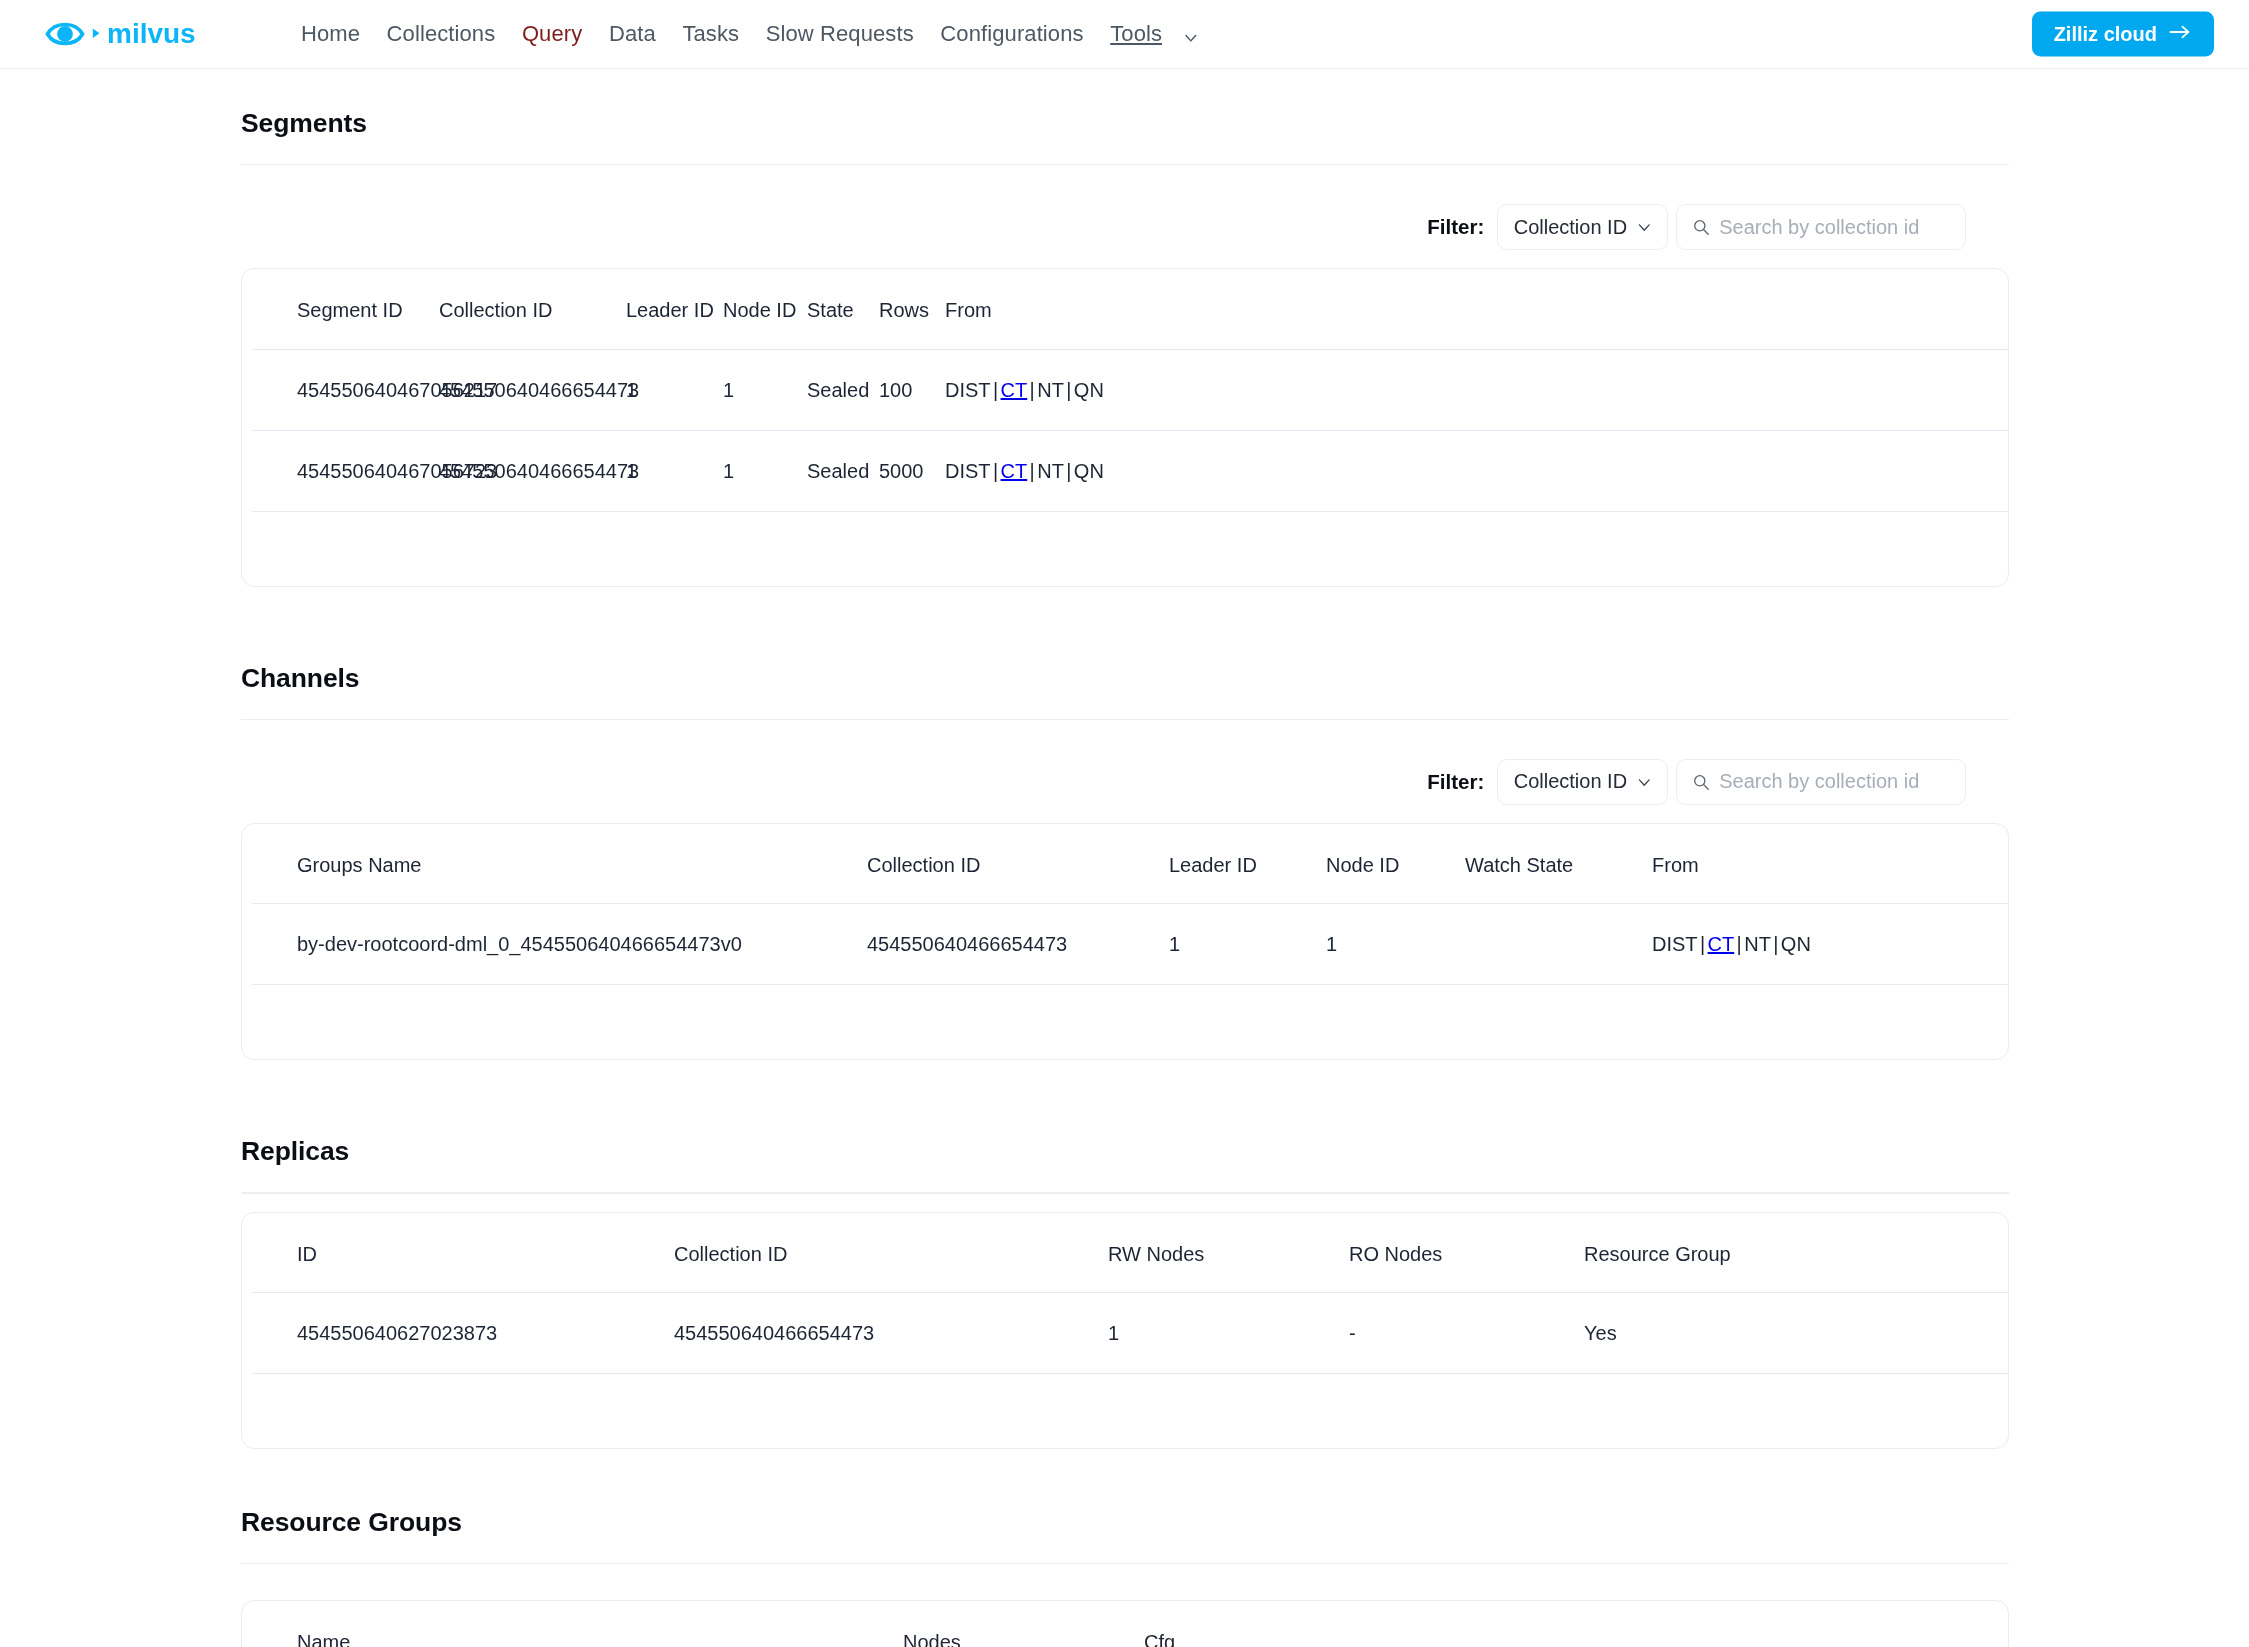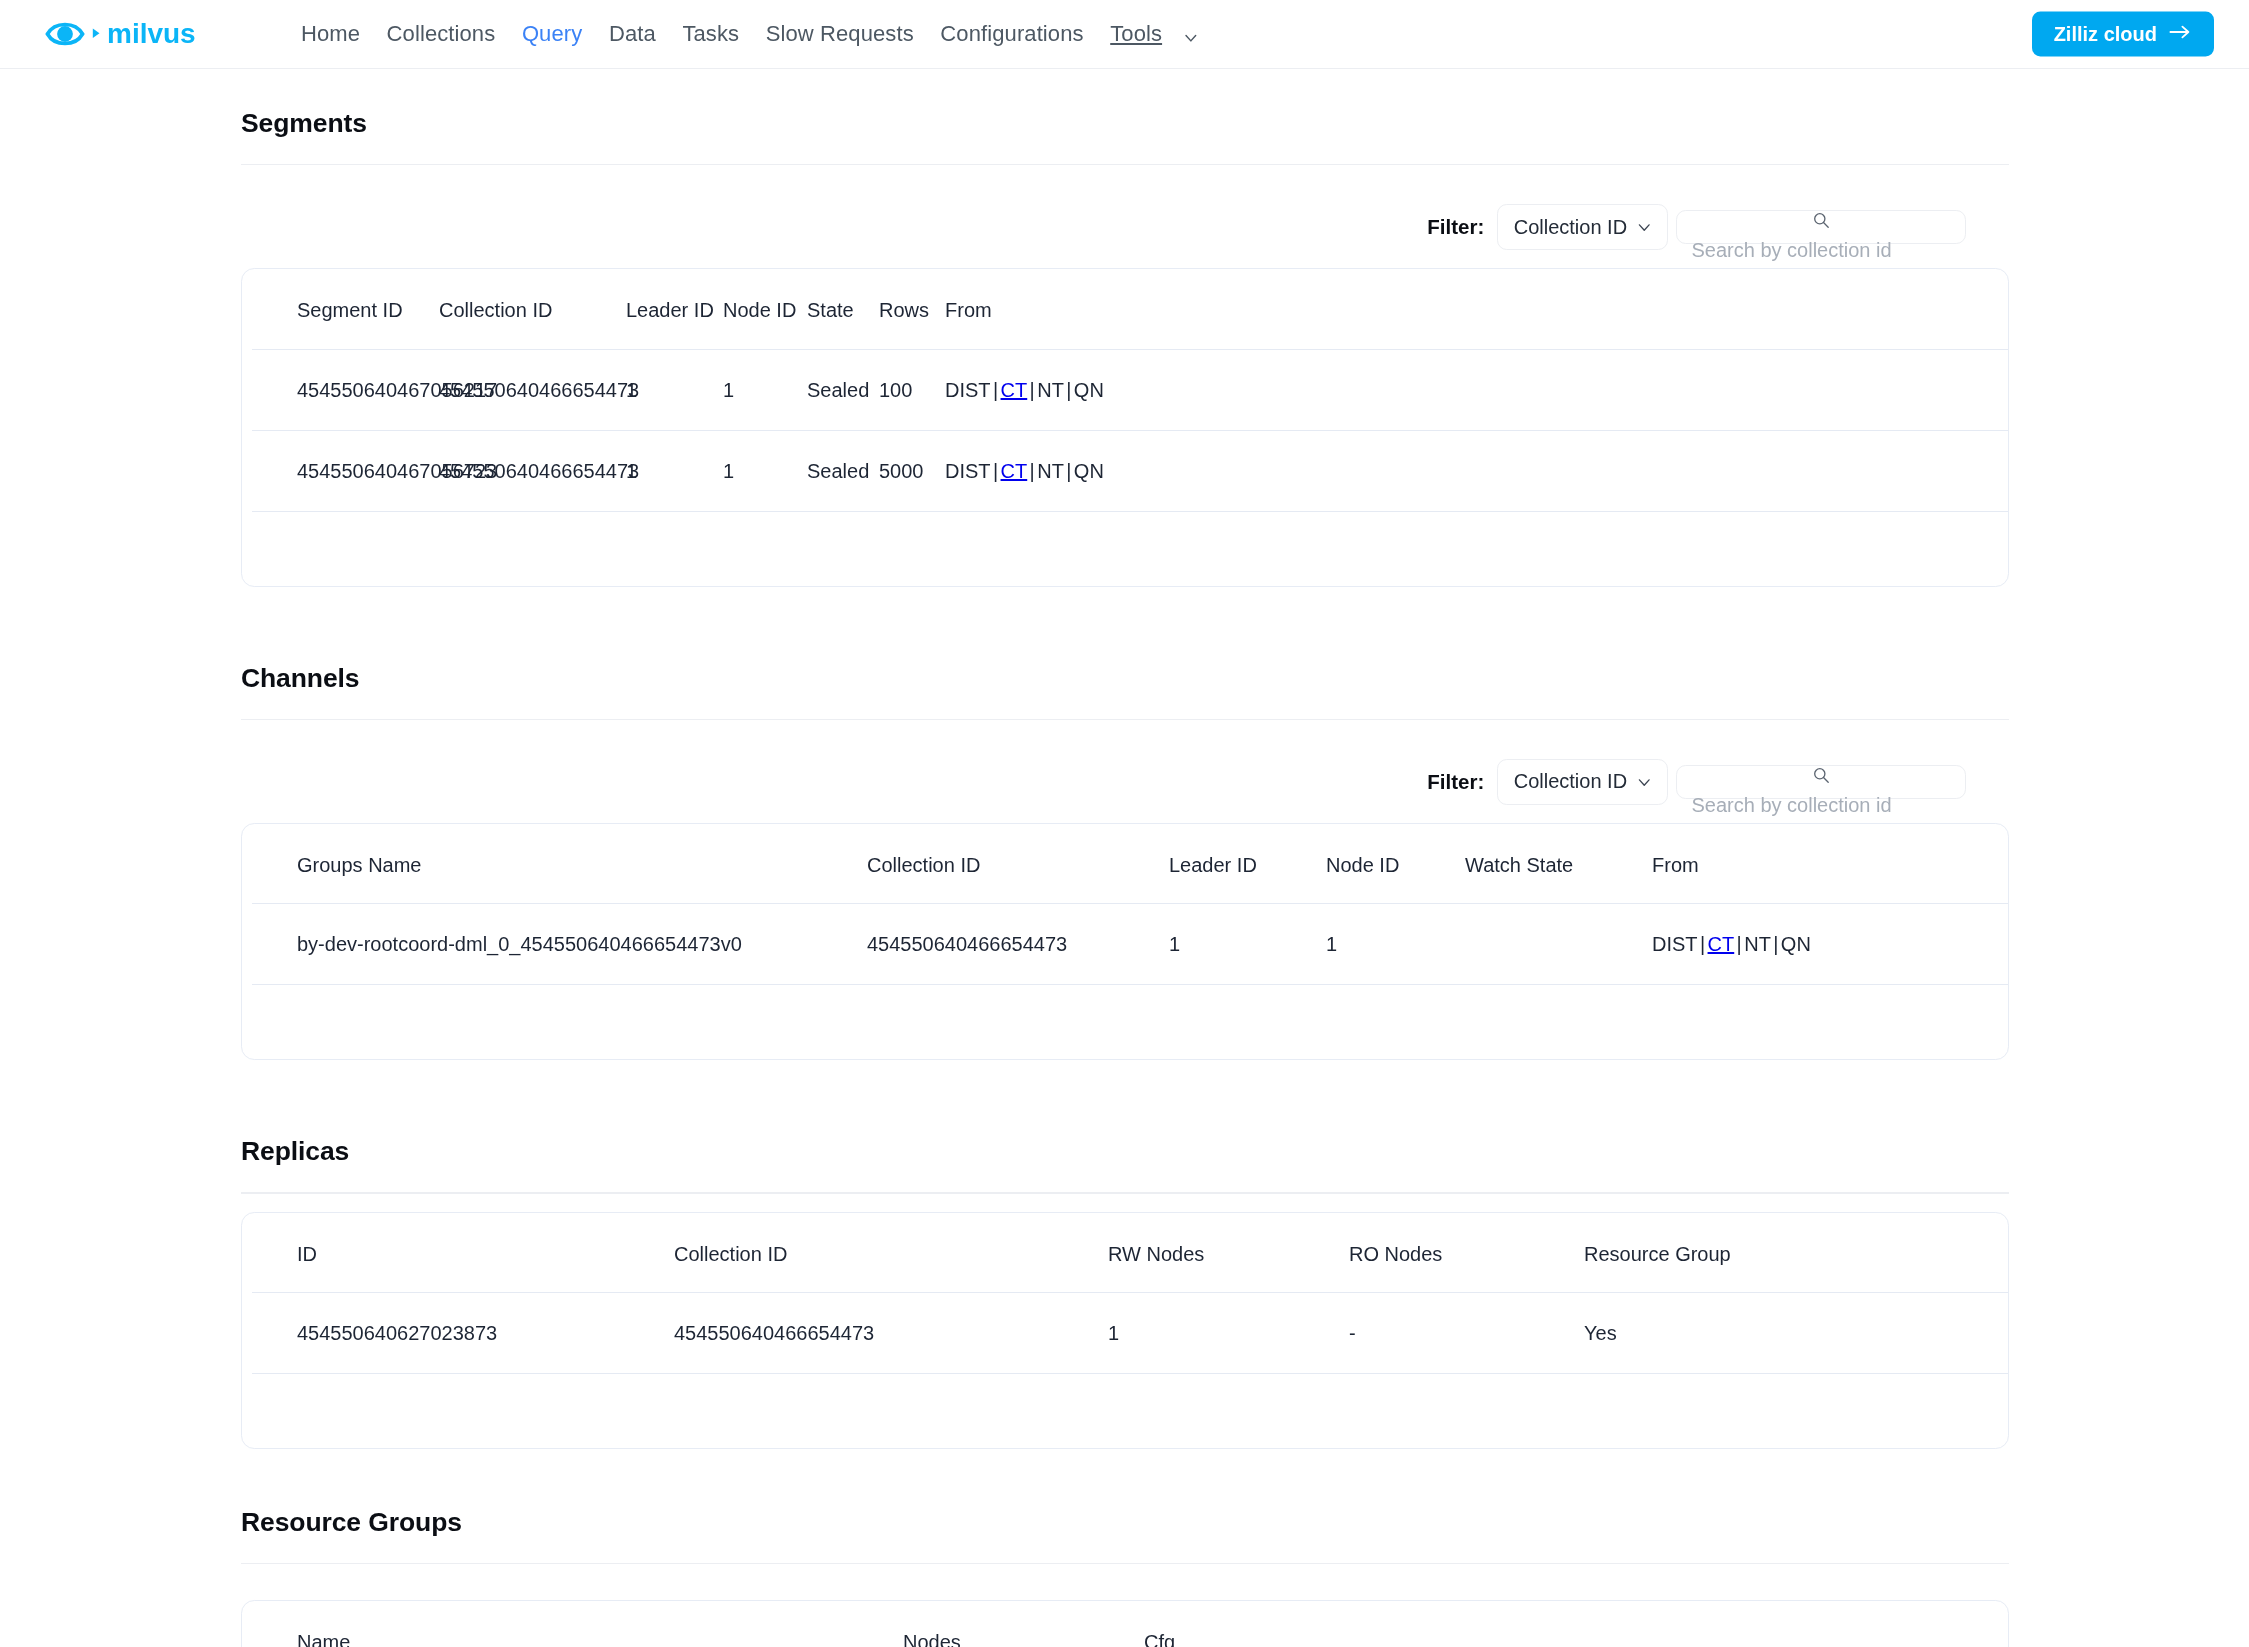--- a/index.html
+++ b/index.html
@@ -37,21 +37,21 @@
     gap: 0px;
   }
   .nav-link {
     font-size: 22px;
     color: #4d5863;
     padding: 0 13.3px;
     letter-spacing: 0.1px;
     white-space: nowrap;
     cursor: pointer;
   }
-  .nav-link.active { color: #3b82f6; }
+  .nav-link.active { color: #7f1d1d; }
   .nav-link.with-caret { display: inline-flex; align-items: center; gap: 21px; text-decoration: underline; }
   .caret { display: inline-block; width: 15.7px; height: 15.7px; }
 
   .cloud-btn {
     position: absolute;
     right: 36px;
     top: 50%;
     transform: translateY(-50%);
     background: #00a8f0;
     color: #ffffff;
@@ -110,31 +110,30 @@
     align-items: center;
     justify-content: center;
     gap: 9.7px;
     padding: 0 15.7px;
     cursor: pointer;
   }
   .select-text { font-size: 20px; color: #232b37; white-space: nowrap; }
   .select-caret { width: 14.5px; height: 14.5px; }
 
   .search-box {
-    height: 34px;
+    height: 46px;
     width: 290px;
     border: 1.2px solid #eceef2;
     border-radius: 9.7px;
     background: #ffffff;
     display: flex;
     align-items: center;
     gap: 9.7px;
     padding: 0 14.5px;
     cursor: text;
-    flex-direction: column;
   }
   .search-icon { width: 18px; height: 18px; flex: none; }
   .search-input {
     border: none;
     outline: none;
     font-size: 20px;
     color: #232b37;
     font-family: "Liberation Sans", sans-serif;
     background: transparent;
     width: 100%;

